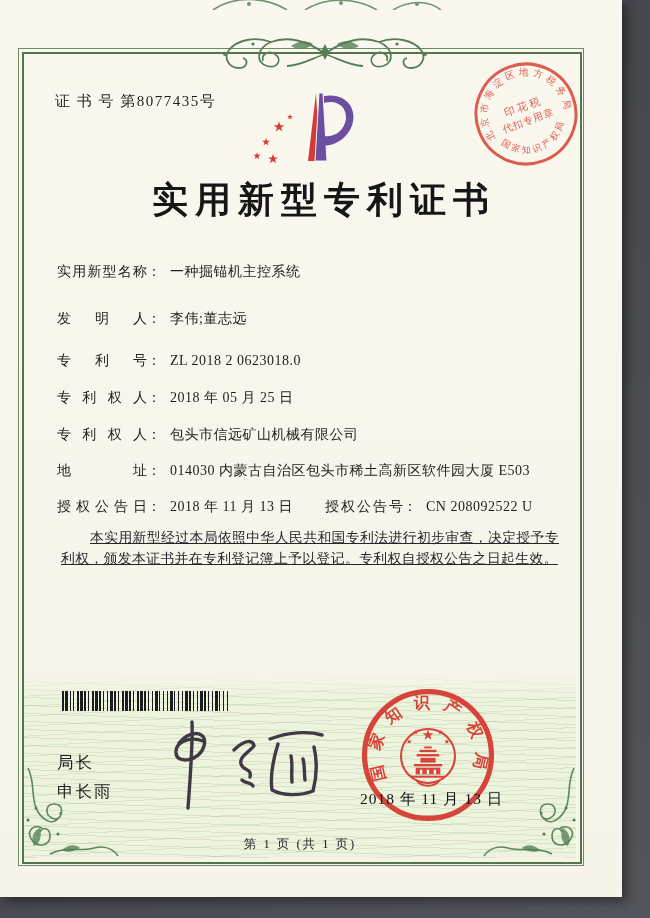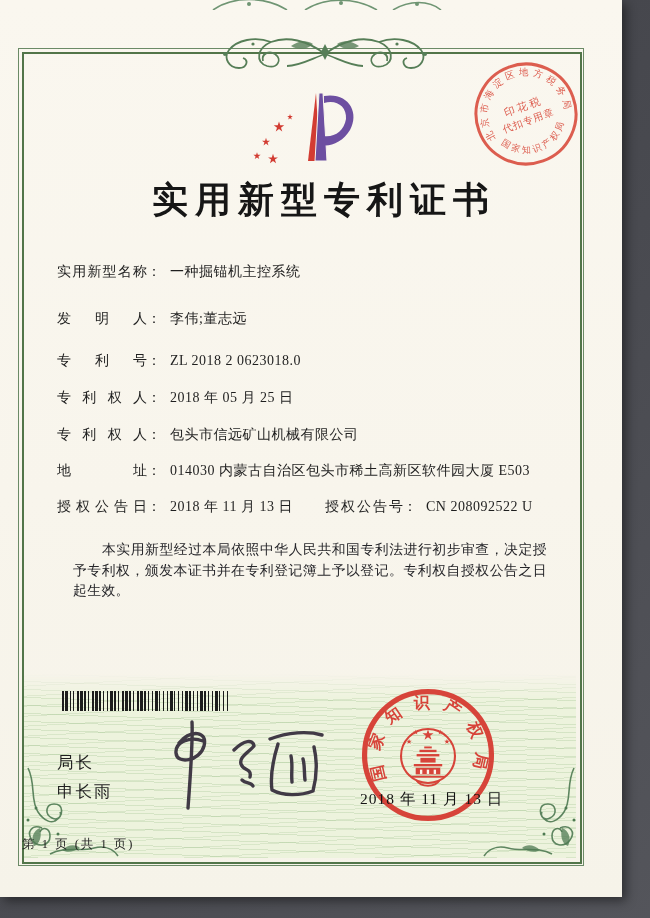--- a/index.html
+++ b/index.html
@@ -28,32 +28,32 @@
   .corner.bl{left:22px;top:766px;}
   .corner.br{left:480px;top:766px;transform:scaleX(-1);}
   .fields{position:absolute;left:57px;top:0;width:520px;}
   .frow{position:absolute;white-space:nowrap;font-size:14px;}
   .flabel{display:inline-block;width:90px;text-align:justify;text-align-last:justify;letter-spacing:0;}
   .fcolon{display:inline-block;}
   .fvalue{margin-left:9px;letter-spacing:.5px;}
   .fpair2{position:absolute;left:268px;top:0;white-space:nowrap;}
   .fpair2 .flabel{width:78px;}
   .bodytext{position:absolute;left:57px;top:524px;width:506px;}
-  .bodytext p{margin:16px;font-size:13.8px;line-height:20.6px;text-indent:2.1em;
-              text-align:justify;letter-spacing:.4px;color:#26262a;}
+  .bodytext p{margin:4px;font-size:13.8px;line-height:20.6px;text-indent:2.1em;
+              text-align:justify;letter-spacing:.4px;color:#26262a;text-decoration:underline;}
   .barcode{position:absolute;left:62px;top:691px;width:166px;height:20px;
       background:repeating-linear-gradient(90deg,#1c1c1c 0 1.5px,transparent 1.5px 3px,
         #1c1c1c 3px 6px,transparent 6px 7.5px,#1c1c1c 7.5px 8.5px,transparent 8.5px 11px,
         #1c1c1c 11px 12px,transparent 12px 15px);}
   .officer-title{position:absolute;left:57px;top:752px;font-size:16.5px;letter-spacing:2px;}
   .officer-name{position:absolute;left:57px;top:781px;font-size:16.5px;letter-spacing:2px;}
   .signature{position:absolute;left:150px;top:716px;}
   .seal{position:absolute;left:357px;top:684px;opacity:.93;}
   .seal-date{position:absolute;left:360px;top:789px;font-size:15.5px;letter-spacing:1px;color:#141414;z-index:5;}
-  .footer{position:absolute;left:22px;top:836px;width:556px;text-align:left;font-size:12.5px;letter-spacing:2px;}
+  .footer{position:absolute;left:22px;top:836px;width:556px;text-align:center;font-size:12.5px;letter-spacing:2px;}
   .tax-stamp{position:absolute;left:470px;top:58px;transform:rotate(-20deg);opacity:.88;}
   svg text{font-family:"Liberation Serif","DejaVu Serif",serif;}
 </style>
 </head>
 <body>
 
 <div class="scan">
  <div class="paper">
 
   <svg class="top-edge-orn" width="240" height="10" viewBox="0 0 240 10">
@@ -109,20 +109,21 @@
       <path d="M20,62 C10,58 4,66 10,74 C16,82 28,80 28,70 C28,62 20,60 18,66"></path>
       <path d="M28,88 C42,80 58,86 72,82 C84,79 92,84 96,90"></path>
     </g>
     <path d="M40,84 C46,78 54,78 58,82 C52,86 44,87 40,84 Z" fill="#4e7a52" opacity=".75"></path>
     <path d="M12,80 C8,72 12,64 18,62 C20,70 18,78 12,80 Z" fill="#4e7a52" opacity=".75"></path>
     <circle cx="6" cy="54" r="1.5" fill="#4e7a52"></circle>
     <circle cx="14" cy="42" r="1.5" fill="#4e7a52"></circle>
     <circle cx="36" cy="68" r="1.5" fill="#4e7a52"></circle>
   </svg>
 
+  <div class="cert-no">证 书 号 第8077435号</div>
 
   <svg class="logo" width="120" height="80" viewBox="0 0 120 80">
     <defs>
           <path id="st" d="M0,-10 L2.245,-3.09 L9.511,-3.09 L3.633,1.18 L5.878,8.09 L0,3.82 L-5.878,8.09 L-3.633,1.18 L-9.511,-3.09 L-2.245,-3.09 Z"></path>
         </defs>
     <g fill="#d23c32">
       <use href="#st" transform="translate(27,37) scale(.55)"></use>
       <use href="#st" transform="translate(38,27) scale(.3)"></use>
       <use href="#st" transform="translate(14,52) scale(.42)"></use>
       <use href="#st" transform="translate(5,66) scale(.38)"></use>

